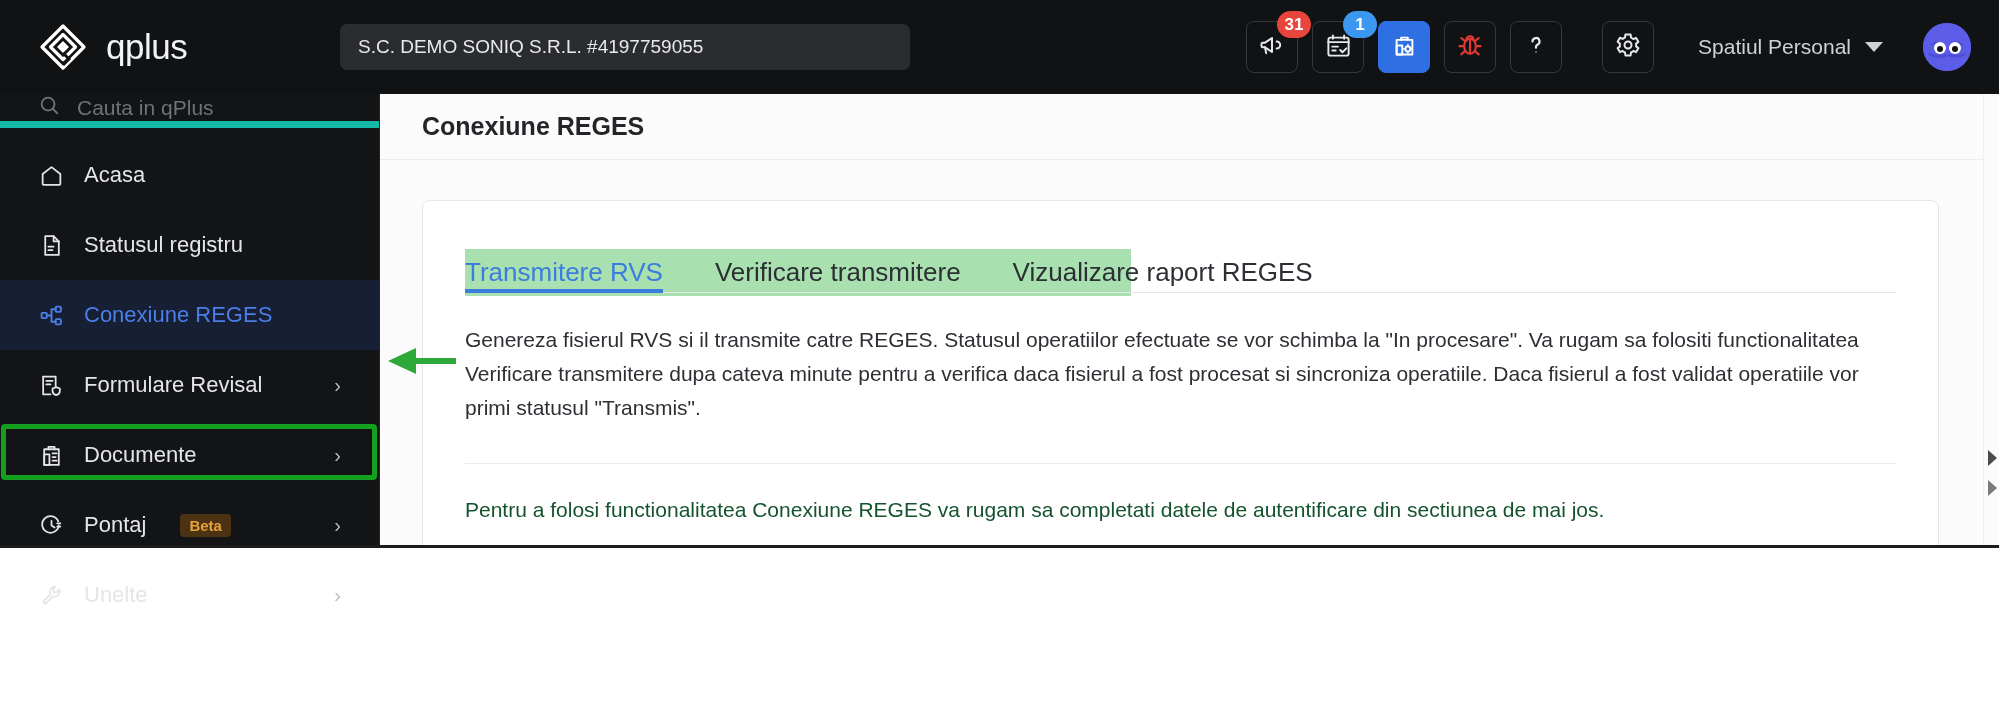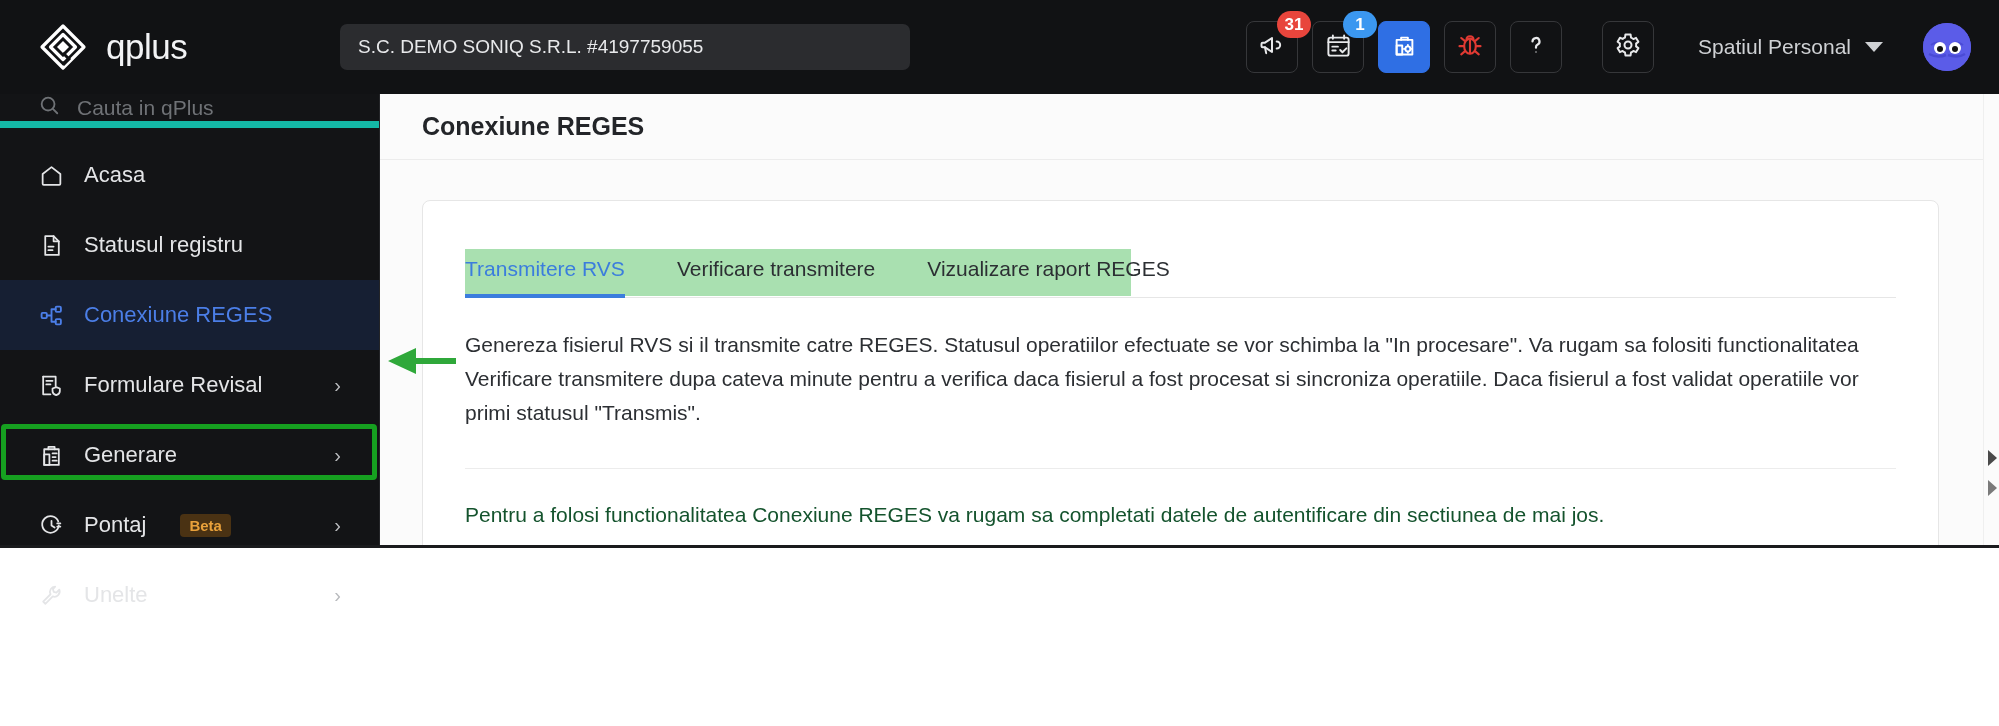--- a/index.html
+++ b/index.html
@@ -162,22 +162,22 @@
     padding: 48px 0 0 0;
   }
 
   .tabs-wrap { position: relative; padding: 0 42px; }
   .tabs {
     display: flex; align-items: flex-end;
     border-bottom: 1px solid #e6e6e6;
     position: relative;
   }
   .tab {
-    font-size: 21px; color: #2c2f33;
-    padding: 8px 0 16px 0;
+    font-size: 26px; color: #2c2f33;
+    padding: 8px 0 4px 0;
     margin-right: 52px;
     position: relative;
     white-space: nowrap;
   }
   .tab.active { color: #3b7ddd; }
   .tab.active::after {
     content: ""; position: absolute;
     left: 0; right: 0; bottom: -1px; height: 4px;
     background: #3b7ddd;
   }
@@ -419,21 +419,21 @@
 
         <div class="nav-item">
           <span class="nav-ico">
             <svg width="25" height="25" viewBox="0 0 24 24" fill="none" stroke="#e4e5e7" stroke-width="1.7" stroke-linecap="round" stroke-linejoin="round">
               <path d="M5 6h14v15H5z"></path>
                 <path d="M9 6V3.8h6V6"></path>
               <path d="M5 11h5v10H5z"></path>
                 <path d="M13 10h4M13 13.5h3M13 17h4"></path>
             </svg>
           </span>
-          <span class="nav-label">Generare</span>
+          <span class="nav-label">Documente</span>
           <span class="nav-chevron">›</span>
         </div>
 
         <div class="nav-item">
           <span class="nav-ico">
             <svg width="25" height="25" viewBox="0 0 24 24" fill="none" stroke="#e4e5e7" stroke-width="1.7" stroke-linecap="round" stroke-linejoin="round">
               <path d="M18.5 8A8 8 0 1 0 19 12"></path>
               <path d="M12 7.5V12l3 2"></path>
               <path d="M20.5 10h-3M20.5 13h-3"></path>
             </svg>

